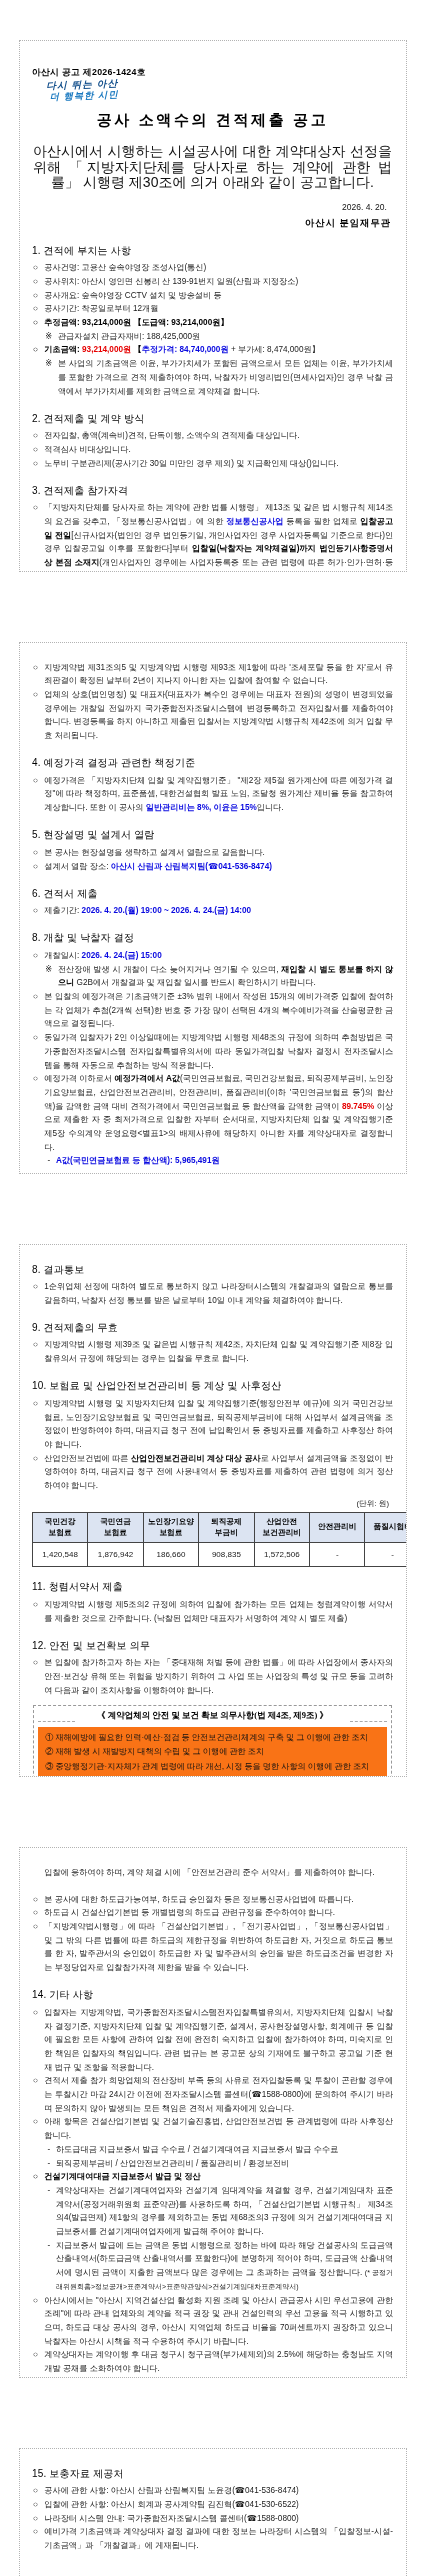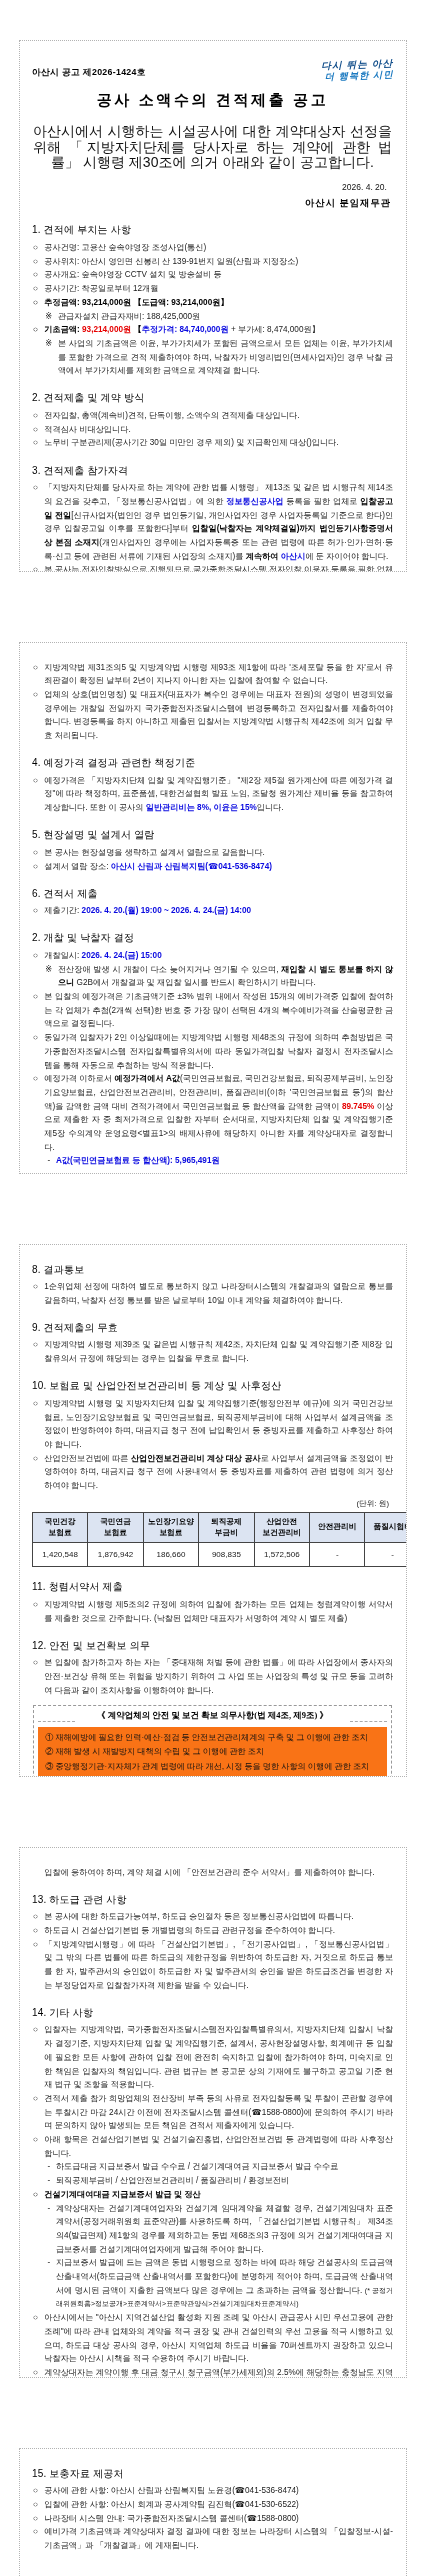--- a/index.html
+++ b/index.html
@@ -3,21 +3,21 @@
 <meta charset="utf-8">
 <style>
   html,body{margin:0;padding:0;background:#fff;}
   body{width:426px;padding-top:40px;font-family:"Liberation Sans","DejaVu Sans",sans-serif;color:#1a1a1a;}
   .page{box-sizing:border-box;width:388px;margin:0 18.5px 70px;border:0.5px dotted #b3b3b3;
         padding:17.5px 12.4px 7.2px;display:flex;flex-direction:column;overflow:hidden;background:#fff;}
   #p1{height:532px;} #p2{height:532px;margin-bottom:70px;} #p3{height:533px;}
   #p4{height:531px;} #p5{height:532px;margin-bottom:29px;}
 
   
-  .hd-row{display:flex;justify-content:space-between;align-items:flex-start;}
+  .hd-row{display:flex;justify-content:space-between;align-items:flex-start;flex-direction:column;}
   .notice-no{font-size:8.8px;font-weight:bold;color:#000;padding-top:8.2px;letter-spacing:0.3px;}
   .logo{text-align:right;font-style:italic;font-weight:bold;line-height:1.25;transform:rotate(-2deg);}
   .logo .l1{font-size:9.8px;color:#14508c;letter-spacing:1px;}
   .logo .l2{font-size:9.3px;color:#1a79c0;padding-left:17.5px;letter-spacing:1px;}
   .title{text-align:center;font-size:15px;font-weight:bold;color:#000;letter-spacing:2.6px;margin:8.2px 0 5.2px;}
   .bar{display:flex;height:5.2px;margin:0 0 9.3px;overflow:hidden;}
   .bar i{display:block;height:100%;transform:skewX(-38deg);}
   .bar .sg1{width:17.5px;background:#9ed7f2;margin-left:-3.1px;}
   .bar .sg2{width:13.4px;background:#55b4e4;margin-left:1.5px;}
   .bar .sg3{width:25px;background:#1a87c8;margin-left:1.5px;}
@@ -123,21 +123,21 @@
     <p class="li"><span class="mk">○</span><span>본 공사는 현장설명을 생략하고 설계서 열람으로 갈음합니다.</span></p>
     <p class="li"><span class="mk">○</span><span>설계서 열람 장소: </span><span class="blue">아산시 산림과 산림복지팀(☎041-536-8474)</span></p>
   </div>
 
   <div class="sec">
     <div class="sec-h">6. 견적서 제출</div>
     <p class="li"><span class="mk">○</span><span>제출기간: </span><span class="blue">2026. 4. 20.(월) 19:00 ~ 2026. 4. 24.(금) 14:00</span></p>
   </div>
 
   <div class="sec">
-    <div class="sec-h">2. 개찰 및 낙찰자 결정</div>
+    <div class="sec-h">8. 개찰 및 낙찰자 결정</div>
     <p class="li"><span class="mk">○</span><span>개찰일시: </span><span class="blue">2026. 4. 24.(금) 15:00</span></p>
     <p class="li note"><span class="mk">※</span><span>전산장애 발생 시 개찰이 다소 늦어지거나 연기될 수 있으며, </span><span class="bold">재입찰 시 별도 통보를 하지 않으니</span><span> G2B에서 개찰결과 및 재입찰 일시를 반드시 확인하시기 바랍니다.</span></p>
     <p class="li"><span class="mk">○</span><span>본 입찰의 예정가격은 기초금액기준 ±3% 범위 내에서 작성된 15개의 예비가격중 입찰에 참여하는 각 업체가 추첨(2개씩 선택)한 번호 중 가장 많이 선택된 4개의 복수예비가격을 산술평균한 금액으로 결정됩니다.</span></p>
     <p class="li"><span class="mk">○</span><span>동일가격 입찰자가 2인 이상일때에는 지방계약법 시행령 제48조의 규정에 의하며 추첨방법은 국가종합전자조달시스템 전자입찰특별유의서에 따라 동일가격입찰 낙찰자 결정시 전자조달시스템을 통해 자동으로 추첨하는 방식 적용합니다.</span></p>
     <p class="li"><span class="mk">○</span><span>예정가격 이하로서 </span><span class="bold">예정가격에서 A값</span><span>(국민연금보험료, 국민건강보험료, 퇴직공제부금비, 노인장기요양보험료, 산업안전보건관리비, 안전관리비, 품질관리비(이하 '국민연금보험료 등')의 합산액)을 감액한 금액 대비 견적가격에서 국민연금보험료 등 합산액을 감액한 금액이 </span><span class="red">89.745%</span><span> 이상으로 제출한 자 중 최저가격으로 입찰한 자부터 순서대로, 지방자치단체 입찰 및 계약집행기준 제5장 수의계약 운영요령&lt;별표1&gt;의 배제사유에 해당하지 아니한 자를 계약상대자로 결정합니다.</span></p>
     <p class="li dashli"><span class="mk">-</span><span class="blue">A값(국민연금보험료 등 합산액): 5,965,491원</span></p>
   </div>
 
   <div class="pgno">- 2 -</div>
 </div>
@@ -226,21 +226,20 @@
     </div>
 
   </div>
 
 </div>
 
 <div class="page" id="p4">
   <p class="li cont"><span>입찰에 응하여야 하며, 계약 체결 시에 「안전보건관리 준수 서약서」를 제출하여야 합니다.</span></p>
 
   <div class="sec">
-    <div class="sec-h">13. 하도급 관련 사항</div>
     <p class="li"><span class="mk">○</span><span>본 공사에 대한 하도급가능여부, 하도급 승인절차 등은 정보통신공사업법에 따릅니다.</span></p>
     <p class="li"><span class="mk">○</span><span>하도급 시 건설산업기본법 등 개별법령의 하도급 관련규정을 준수하여야 합니다.</span></p>
     <p class="li"><span class="mk">○</span><span>「지방계약법시행령」에 따라 「건설산업기본법」, 「전기공사업법」, 「정보통신공사업법」 및 그 밖의 다른 법률에 따른 하도급의 제한규정을 위반하여 하도급한 자, 거짓으로 하도급 통보를 한 자, 발주관서의 승인없이 하도급한 자 및 발주관서의 승인을 받은 하도급조건을 변경한 자는 부정당업자로 입찰참가자격 제한을 받을 수 있습니다.</span></p>
   </div>
 
   <div class="sec">
     <div class="sec-h">14. 기타 사항</div>
     <p class="li"><span class="mk">○</span><span>입찰자는 지방계약법, 국가종합전자조달시스템전자입찰특별유의서, 지방자치단체 입찰시 낙찰자 결정기준, 지방자치단체 입찰 및 계약집행기준, 설계서, 공사현장설명사항, 회계예규 등 입찰에 필요한 모든 사항에 관하여 입찰 전에 완전히 숙지하고 입찰에 참가하여야 하며, 미숙지로 인한 책임은 입찰자의 책임입니다. 관련 법규는 본 공고문 상의 기재에도 불구하고 공고일 기준 현재 법규 및 조항을 적용합니다.</span></p>
     <p class="li"><span class="mk">○</span><span>견적서 제출 참가 희망업체의 전산장비 부족 등의 사유로 전자입찰등록 및 투찰이 곤란할 경우에는 투찰시간 마감 24시간 이전에 전자조달시스템 콜센터(☎1588-0800)에 문의하여 주시기 바라며 문의하지 않아 발생되는 모든 책임은 견적서 제출자에게 있습니다.</span></p>
     <p class="li"><span class="mk">○</span><span>아래 항목은 건설산업기본법 및 건설기술진흥법, 산업안전보건법 등 관계법령에 따라 사후정산 합니다.</span></p>

